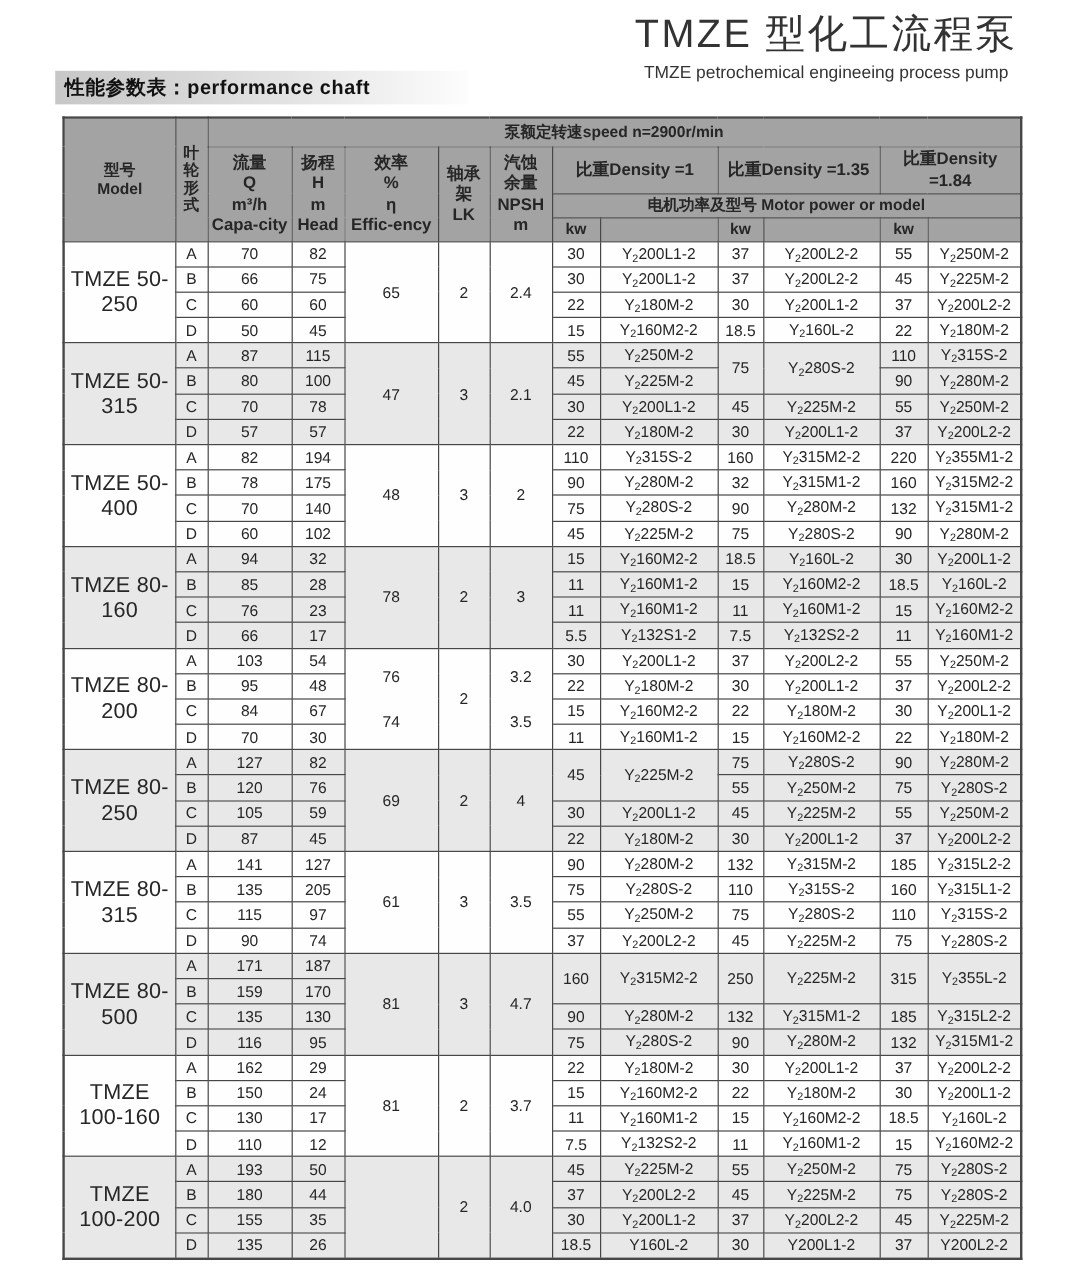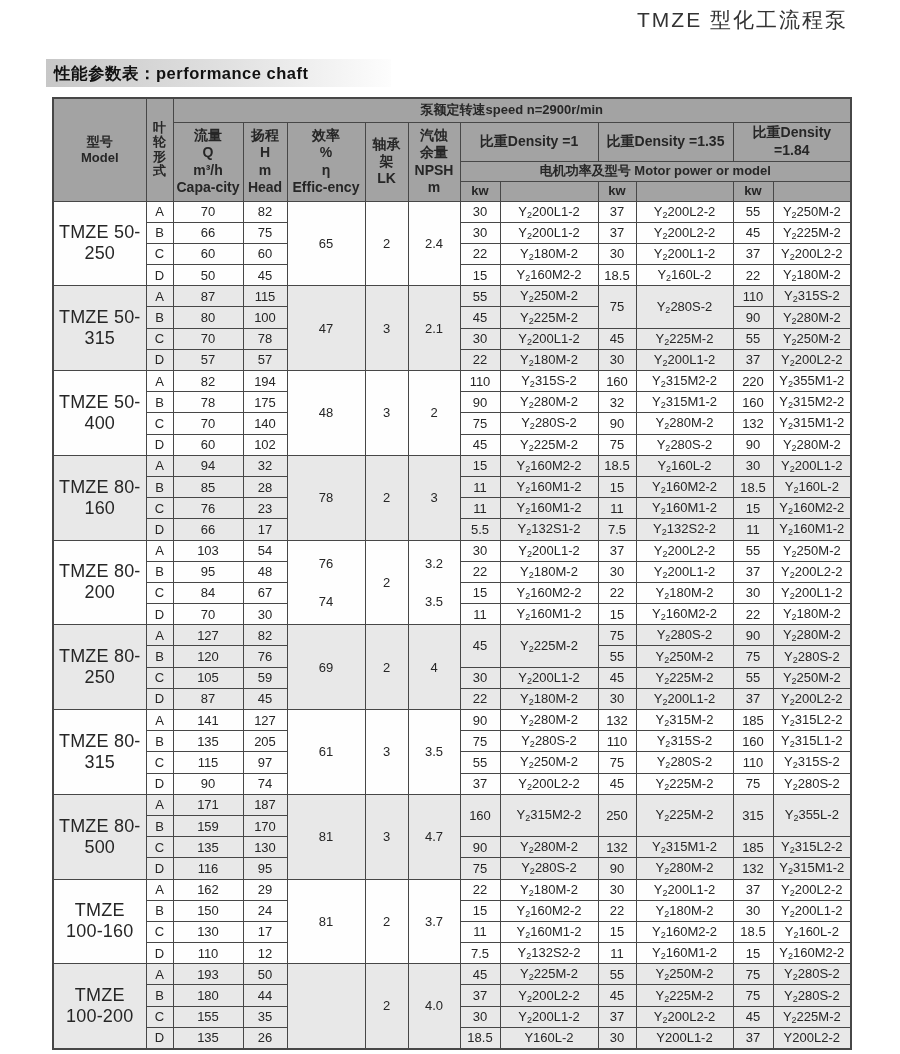--- a/index.html
+++ b/index.html
@@ -3,21 +3,21 @@
 <meta charset="utf-8">
 <style>
   * { margin:0; padding:0; box-sizing:border-box; }
   html,body { background:#ffffff; }
   .page {
     position:relative; width:900px; height:1054px; background:#fff;
     font-family:"Liberation Sans","DejaVu Sans",sans-serif; color:#2b2b2b;
     overflow:hidden;
   }
   .titles { position:absolute; top:6px; right:52px; text-align:center; }
-  .title-cn { font-size:21px; font-weight:500; letter-spacing:2px; color:#333; }
+  .title-cn { font-size:33px; font-weight:500; letter-spacing:2px; color:#333; }
   .title-en { font-size:14.5px; color:#333; margin-top:2px; }
   .perf-bar {
     position:absolute; top:59px; left:46px; width:345px; height:28px;
     background:linear-gradient(to right,#c7c7c7 0%, #e2e2e2 55%, #fdfdfd 100%);
     font-size:16.5px; font-weight:bold; color:#111;
     line-height:28px; padding-left:8px; letter-spacing:0.5px;
     white-space:nowrap;
   }
   table.perf {
     position:absolute; top:97px; left:52px; width:798px;
@@ -43,20 +43,21 @@
   .vstack { display:flex; flex-direction:column; width:100%; height:76px; }
   .vstack > div { flex:1; display:flex; align-items:center; justify-content:center; }
   .ss { font-size:9px; vertical-align:-2px; }
 </style>
 </head>
 <body>
 
 <div class="page">
   <div class="titles">
     <div class="title-cn">TMZE 型化工流程泵</div>
+    <div class="title-en">TMZE petrochemical engineeing process pump</div>
   </div>
 
   <div class="perf-bar">性能参数表：performance chaft</div>
 
   <table class="perf">
     <colgroup>
       <col style="width:93px">
         <col style="width:27px">
         <col style="width:70px">
       <col style="width:44px">

